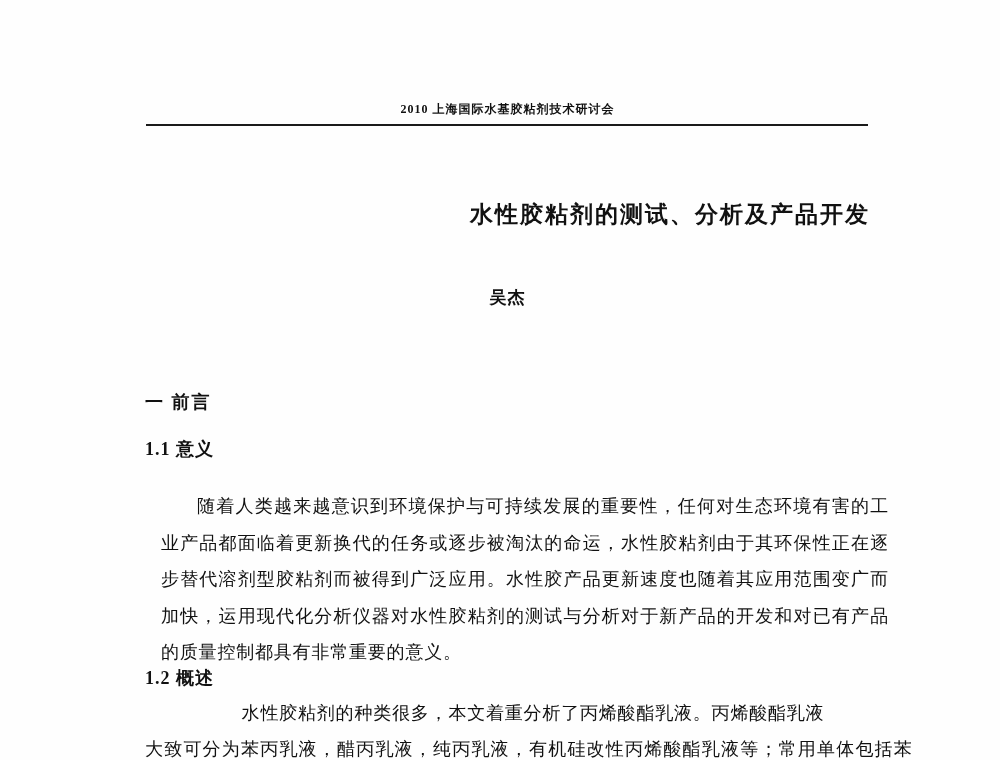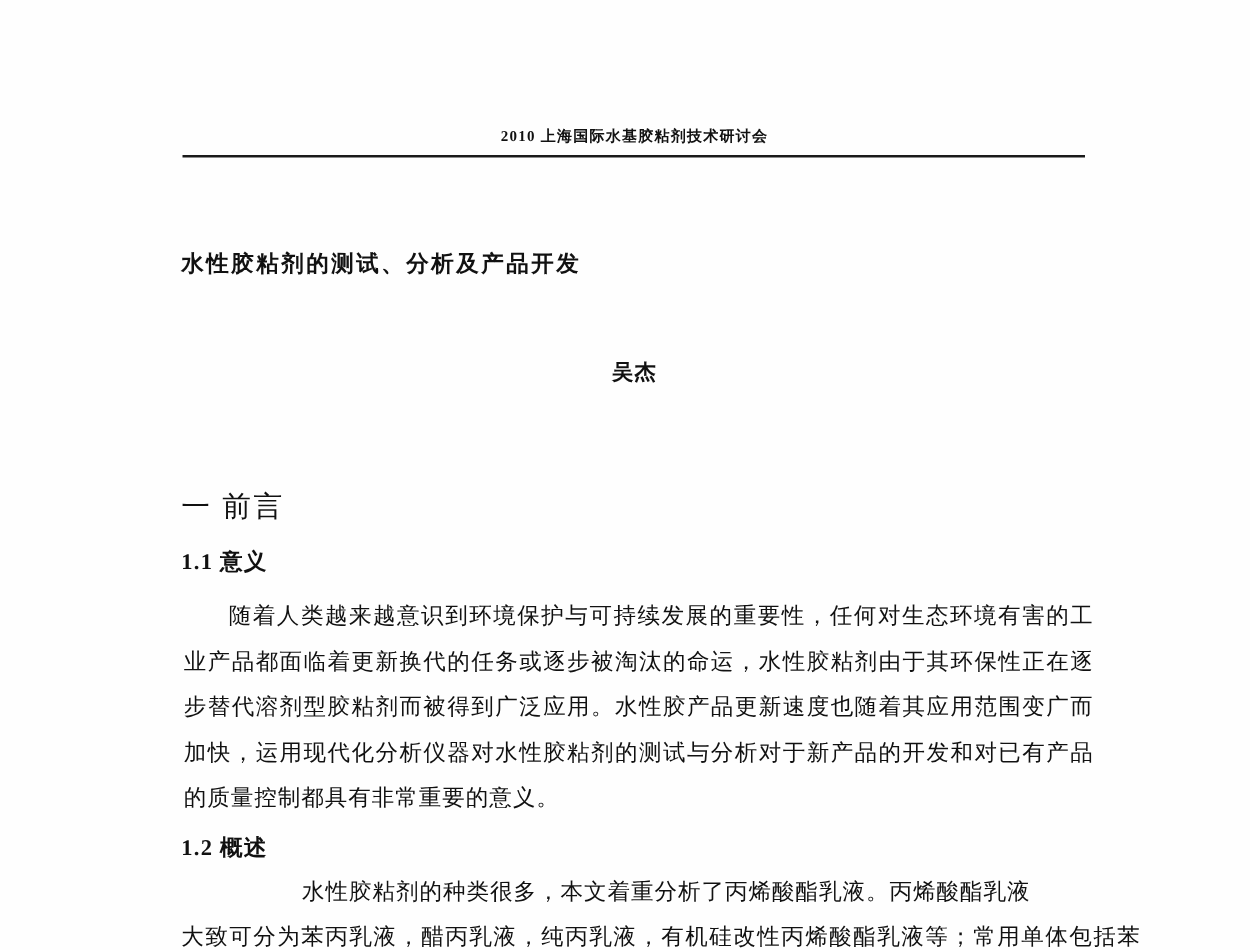--- a/index.html
+++ b/index.html
@@ -37,22 +37,22 @@
     width: 722px;
     height: 2px;
     background: #1a1a1a;
   }
   .paper-title {
     position: absolute;
     top: 199px;
     left: 145px;
     width: 725px;
     margin: 0;
-    text-align: left;
-    font-size: 18px;
+    text-align: right;
+    font-size: 23px;
     font-weight: bold;
     letter-spacing: 2px;
   }
   .author {
     position: absolute;
     top: 286px;
     left: 145px;
     width: 725px;
     text-align: center;
     font-size: 17px;
@@ -66,39 +66,39 @@
     width: 725px;
     text-align: center;
     font-size: 17px;
     line-height: 27px;
   }
   .section-heading {
     position: absolute;
     top: 390px;
     left: 145px;
     margin: 0;
-    font-size: 23px;
-    font-weight: normal;
+    font-size: 18px;
+    font-weight: bold;
     letter-spacing: 2px;
   }
   .sub-heading-11 {
     position: absolute;
     top: 437px;
     left: 145px;
     margin: 0;
     font-size: 18px;
     font-weight: bold;
     letter-spacing: 1px;
   }
   .body-11 {
     position: absolute;
     top: 472px;
     left: 145px;
     width: 728px;
-    margin: 2px;
+    margin: 16px;
     font-size: 18px;
     line-height: 36.6px;
     letter-spacing: 0.8px;
     text-align: justify;
     text-indent: 2em;
   }
   .sub-heading-12 {
     position: absolute;
     top: 666px;
     left: 145px;

